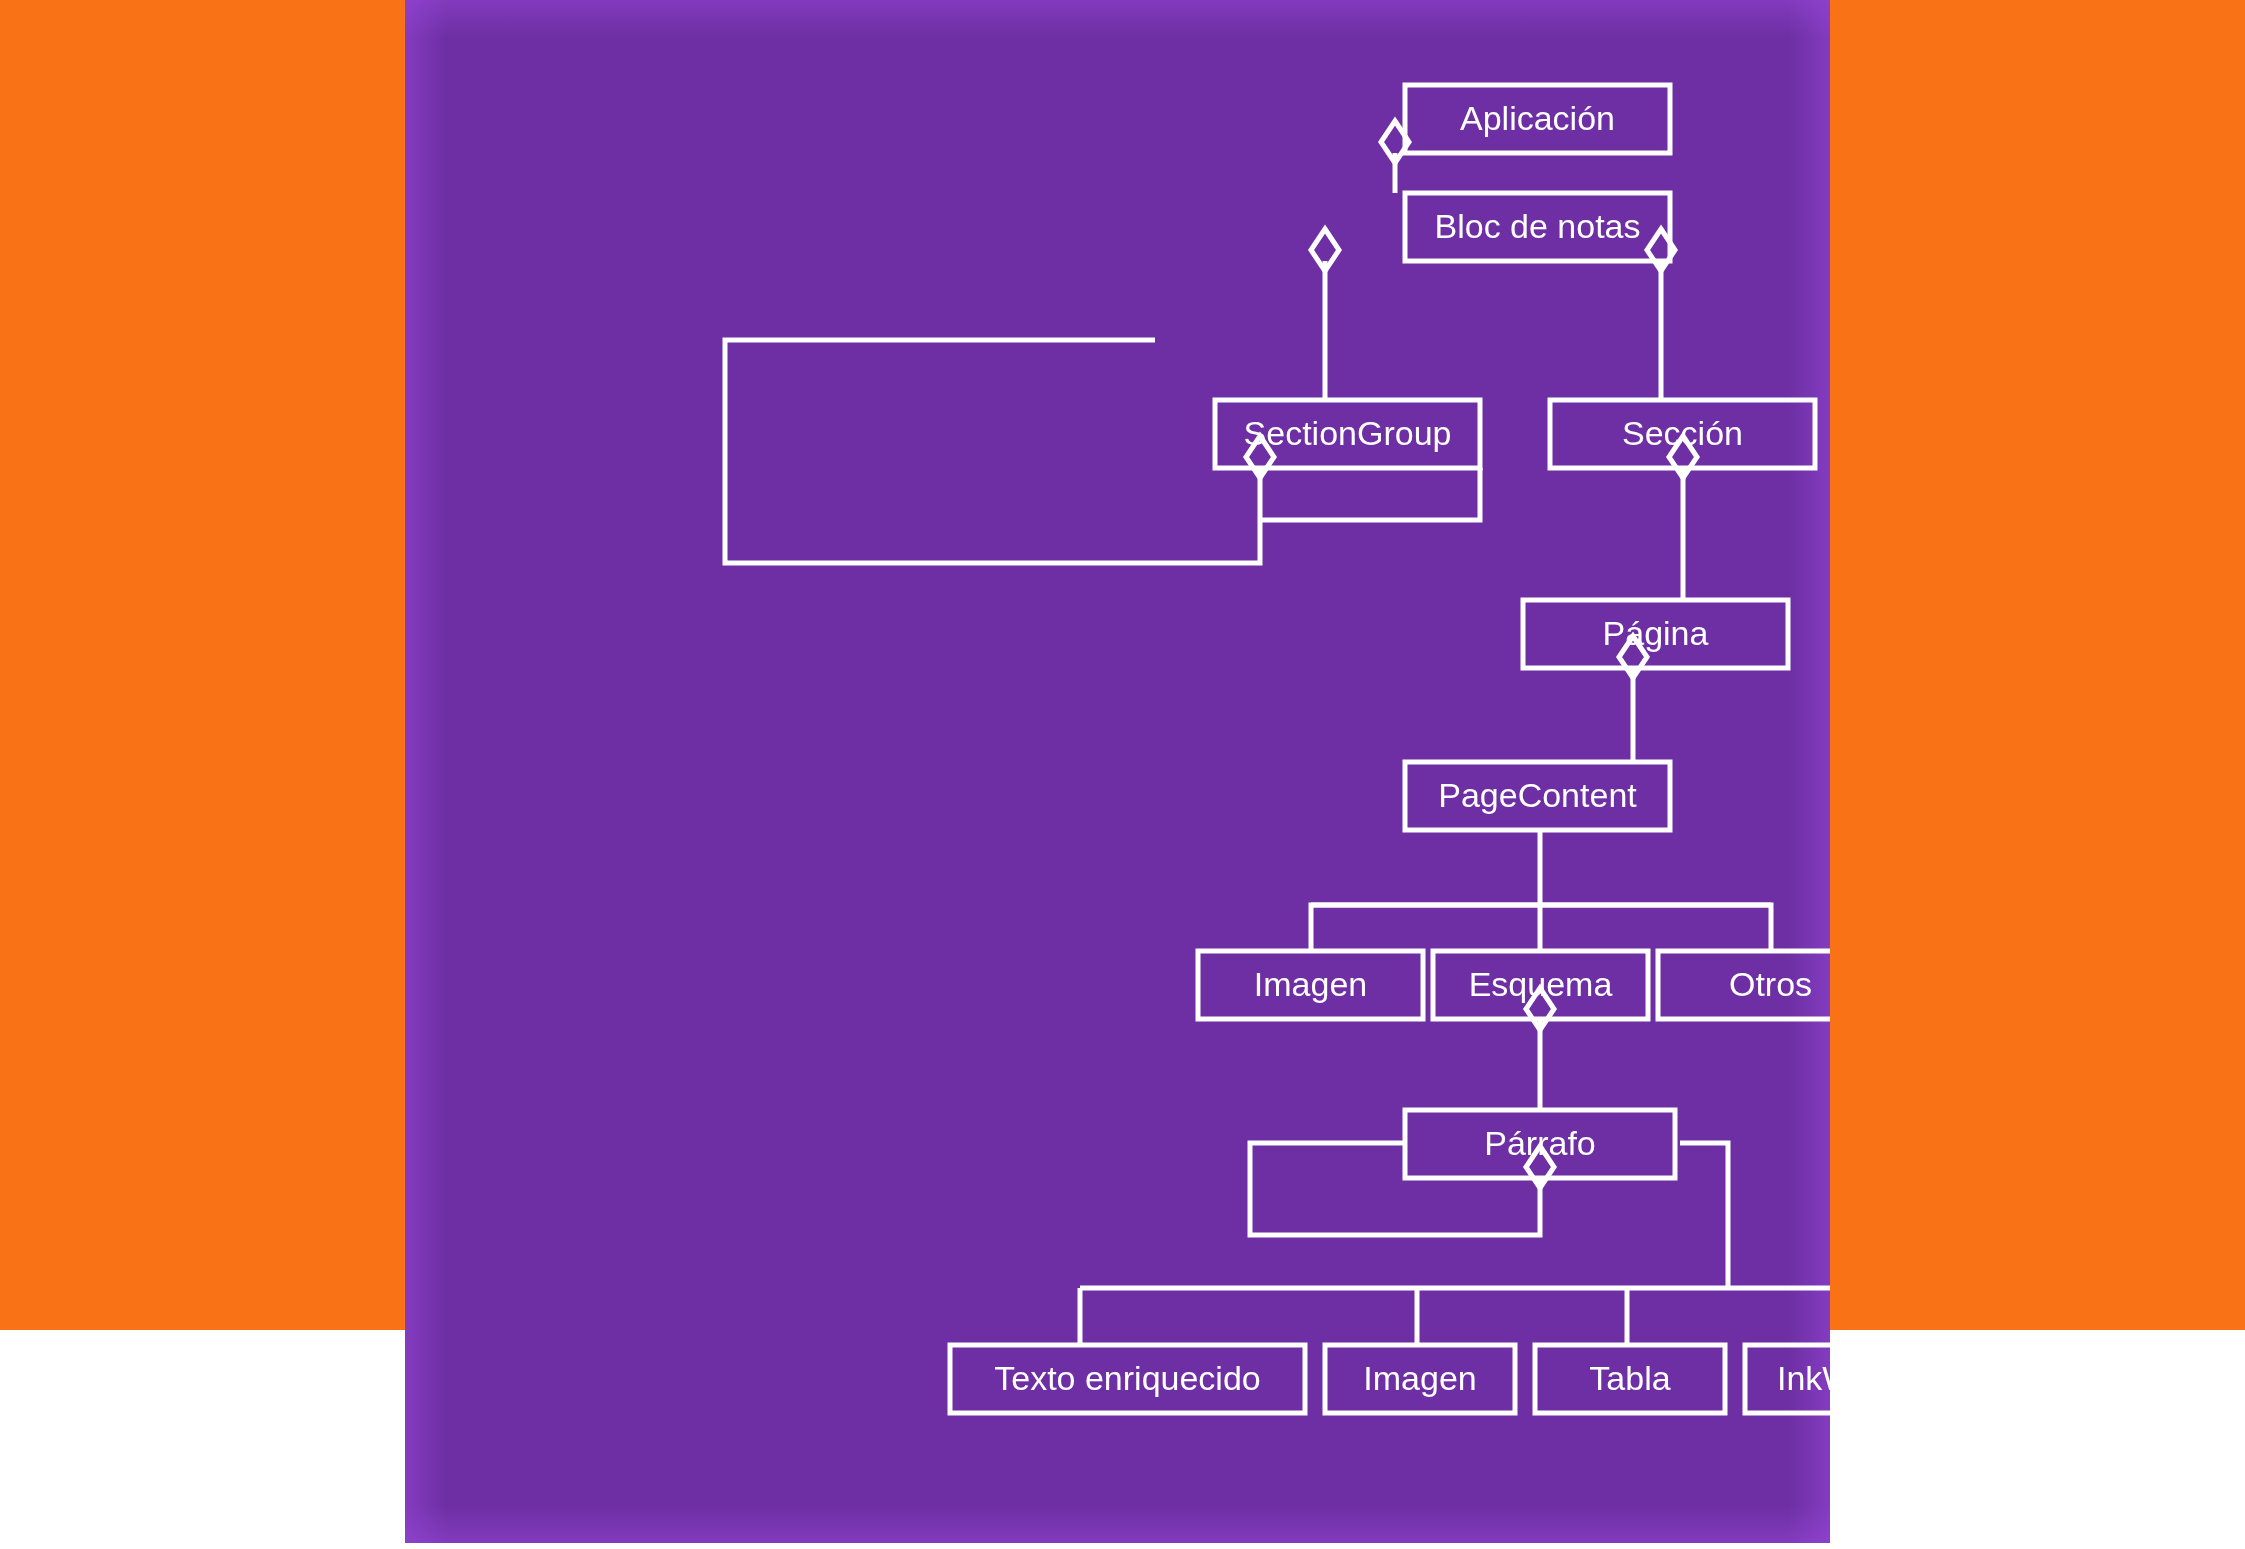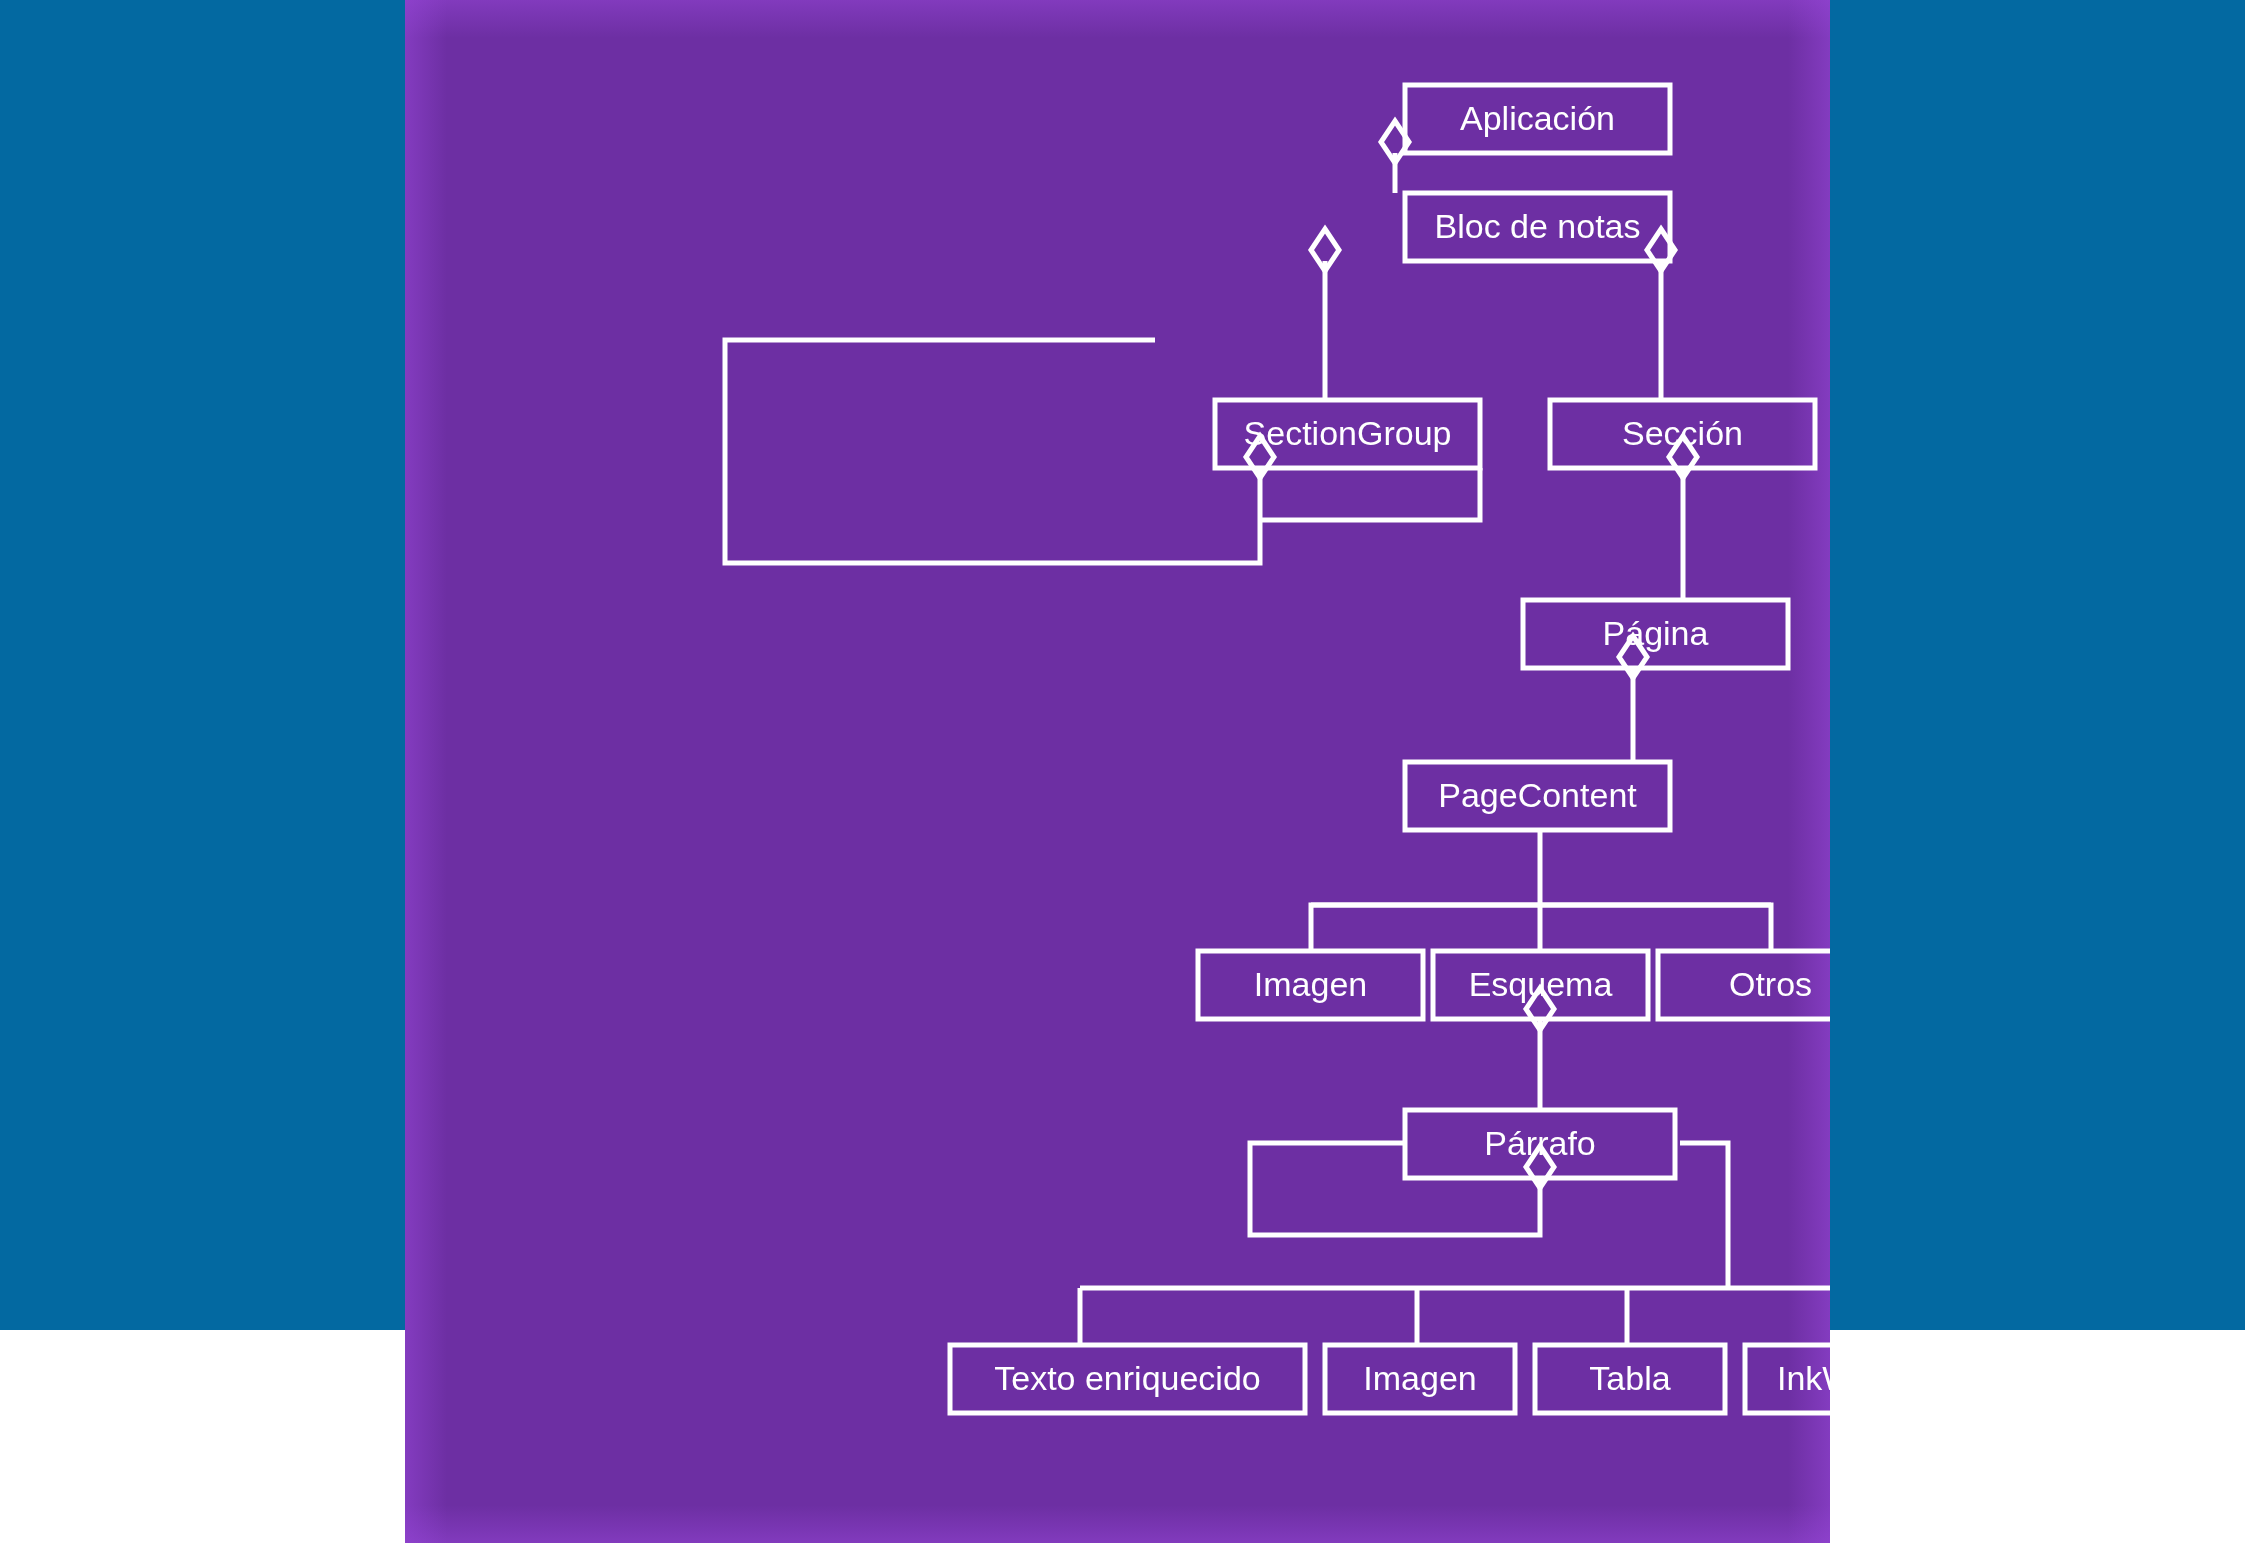--- a/index.html
+++ b/index.html
@@ -8,21 +8,21 @@
     background: #ffffff;
     width: 2245px;
     height: 1549px;
     overflow: hidden;
     font-family: "Liberation Sans", sans-serif;
   }
   #stage {
     position: relative;
     width: 2245px;
     height: 1330px;
-    background: #0369a1;
+    background: #f97316;
   }
   #canvas-panel {
     position: absolute;
     left: 405px;
     top: 0px;
     width: 1425px;
     height: 1543px;
     background: #6d2fa3;
     overflow: hidden;
   }

